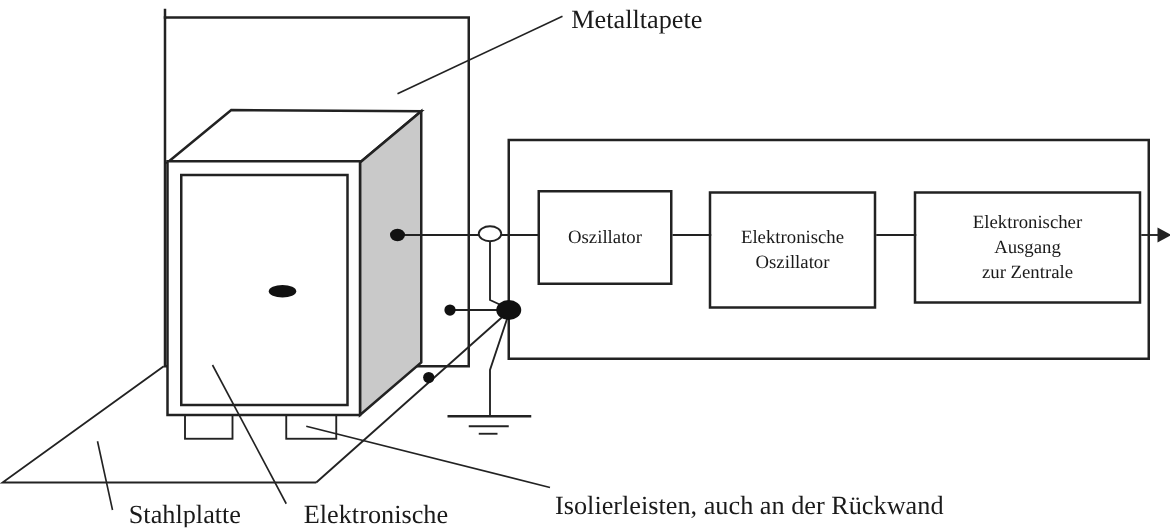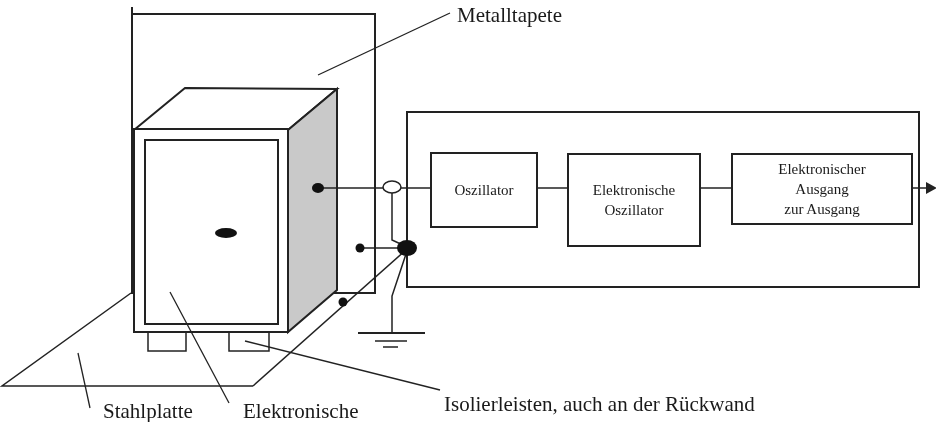--- a/index.html
+++ b/index.html
@@ -31,21 +31,21 @@
     flex-direction: column;
     align-items: center;
     justify-content: center;
     font-size: 15px;
     line-height: 1.35;
     text-align: center;
   }
   #outer-box   { left: 406px; top: 111px; width: 514px; height: 177px; }
   #block-osz   { left: 430px; top: 152px; width: 108px; height: 76px; }
   #block-ausw  { left: 567px; top: 153px; width: 134px; height: 94px; }
-  #block-ausg  { left: 731px; top: 153px; width: 182px; height: 72px; }
+  #block-ausg  { left: 731px; top: 153px; width: 182px; height: 90px; }
   .lbl {
     position: absolute;
     font-size: 21px;
     white-space: nowrap;
     z-index: 4;
   }
   #lbl-metalltapete  { left: 457px; top: 3px;   }
   #lbl-stahlplatte   { left: 103px; top: 399px; text-align: center; }
   #lbl-stahlschrank  { left: 243px; top: 399px; }
   #lbl-isolier       { left: 444px; top: 392px; }
@@ -62,21 +62,21 @@
   </div>
 
   <div id="block-ausw" class="box block">
     <div>Elektronische</div>
     <div>Oszillator</div>
   </div>
 
   <div id="block-ausg" class="box block">
     <div>Elektronischer</div>
     <div>Ausgang</div>
-    <div>zur Ausgang</div>
+    <div>zur Zentrale</div>
   </div>
 
   <div id="lbl-metalltapete" class="lbl">Metalltapete</div>
   <div id="lbl-stahlplatte" class="lbl">Stahlplatte</div>
   <div id="lbl-stahlschrank" class="lbl">Elektronische</div>
   <div id="lbl-isolier" class="lbl">Isolierleisten, auch an der Rückwand</div>
 
   <svg id="lineart" viewBox="0 0 936 422" xmlns="http://www.w3.org/2000/svg">
 
     <g stroke="#222222" fill="none">

